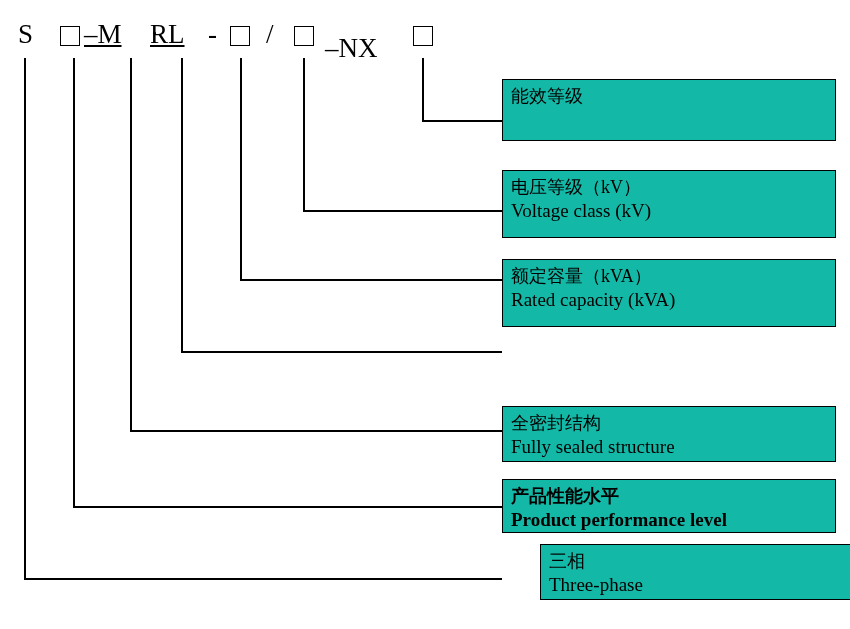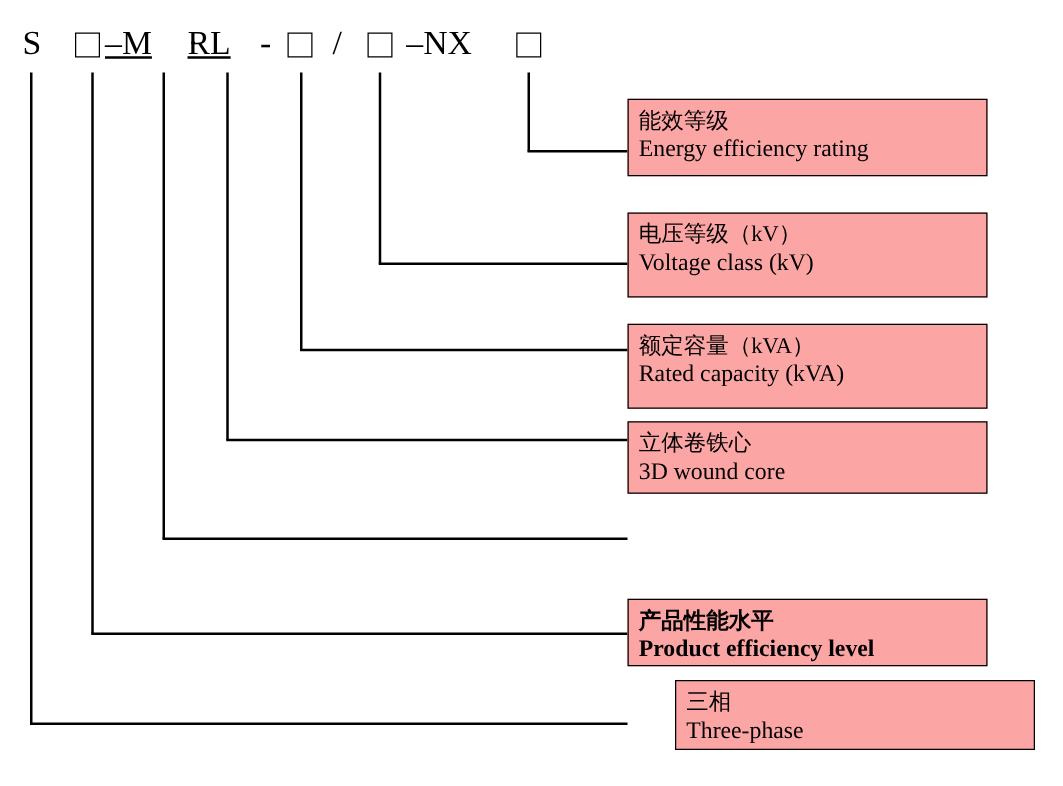--- a/index.html
+++ b/index.html
@@ -55,24 +55,24 @@
   .hline {
     position: absolute;
     height: 1.6px;
     background: #000;
   }
 
   
   .lbl {
     position: absolute;
     left: 502px;
-    width: 288px;
+    width: 334px;
     box-sizing: border-box;
     border: 1.6px solid #000;
-    background: #fca5a5;
+    background: #14b8a6;
     padding: 4px 8px 5px 8px;
   }
   .lbl .cn {
     font-family: "Liberation Serif", serif;
     font-size: 18px;
     line-height: 24px;
     color: #000;
     white-space: nowrap;
   }
   .lbl .en {
@@ -91,21 +91,21 @@
   <div class="code-row">
     <span class="code-tok" style="left:18px; top:4px;">S</span>
     <span class="code-box" style="left:60px; top:12px;"></span>
     <span class="code-tok u" style="left:84px; top:4px;">–M</span>
     <span class="code-tok" style="left:150px; top:4px;">·</span>
     <span class="code-tok u" style="left:150px; top:4px;">RL</span>
     <span class="code-tok" style="left:208px; top:4px;">-</span>
     <span class="code-box" style="left:230px; top:12px;"></span>
     <span class="code-tok" style="left:266px; top:4px;">/</span>
     <span class="code-box" style="left:294px; top:12px;"></span>
-    <span class="code-tok" style="left:325px; top:4px;">–NX</span>
+    <span class="code-tok" style="left:325px; top:18px;">–NX</span>
     <span class="code-box" style="left:413px; top:12px;"></span>
   </div>
 
   <div class="vline" style="left:422px; top:58px; height:63px;"></div>
   <div class="vline" style="left:303px; top:58px; height:153px;"></div>
   <div class="vline" style="left:240px; top:58px; height:222px;"></div>
   <div class="vline" style="left:181px; top:58px; height:294px;"></div>
   <div class="vline" style="left:130px; top:58px; height:373px;"></div>
   <div class="vline" style="left:73px; top:58px; height:449px;"></div>
   <div class="vline" style="left:24px; top:58px; height:521px;"></div>
@@ -113,42 +113,41 @@
   <div class="hline" style="left:422px; top:120px; width:80px;"></div>
   <div class="hline" style="left:303px; top:210px; width:199px;"></div>
   <div class="hline" style="left:240px; top:279px; width:262px;"></div>
   <div class="hline" style="left:181px; top:351px; width:321px;"></div>
   <div class="hline" style="left:130px; top:430px; width:372px;"></div>
   <div class="hline" style="left:73px; top:506px; width:429px;"></div>
   <div class="hline" style="left:24px; top:578px; width:478px;"></div>
 
   <div class="lbl" style="top:79px; height:62px;">
     <div class="cn">能效等级</div>
-    <div class="en">Energy efficiency rating</div>
   </div>
 
   <div class="lbl" style="top:170px; height:68px;">
     <div class="cn">电压等级（kV）</div>
     <div class="en">Voltage class (kV)</div>
   </div>
 
   <div class="lbl" style="top:259px; height:68px;">
     <div class="cn">额定容量（kVA）</div>
     <div class="en">Rated capacity (kVA)</div>
   </div>
 
-  <div class="lbl" style="top:337px; height:58px;">
-    <div class="cn">立体卷铁心</div>
-    <div class="en">3D wound core</div>
+
+  <div class="lbl" style="top:406px; height:56px;">
+    <div class="cn">全密封结构</div>
+    <div class="en">Fully sealed structure</div>
   </div>
-
 
   <div class="lbl" style="top:479px; height:54px;font-weight:bold;">
     <div class="cn">产品性能水平</div>
-    <div class="en">Product efficiency level</div>
+    <div class="en">Product performance level</div>
   </div>
 
   <div class="lbl" style="top:544px; height:56px;margin-left:38px;">
     <div class="cn">三相</div>
     <div class="en">Three-phase</div>
   </div>
 
 </div>
 
 </body></html>

